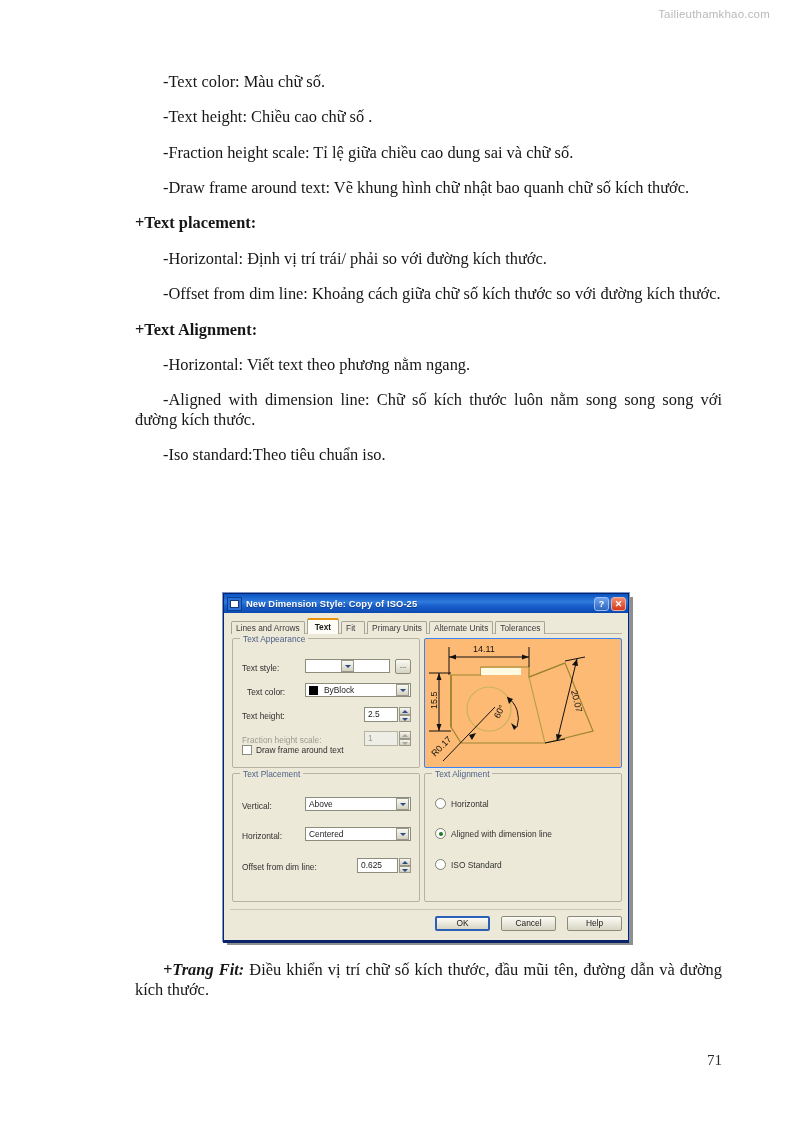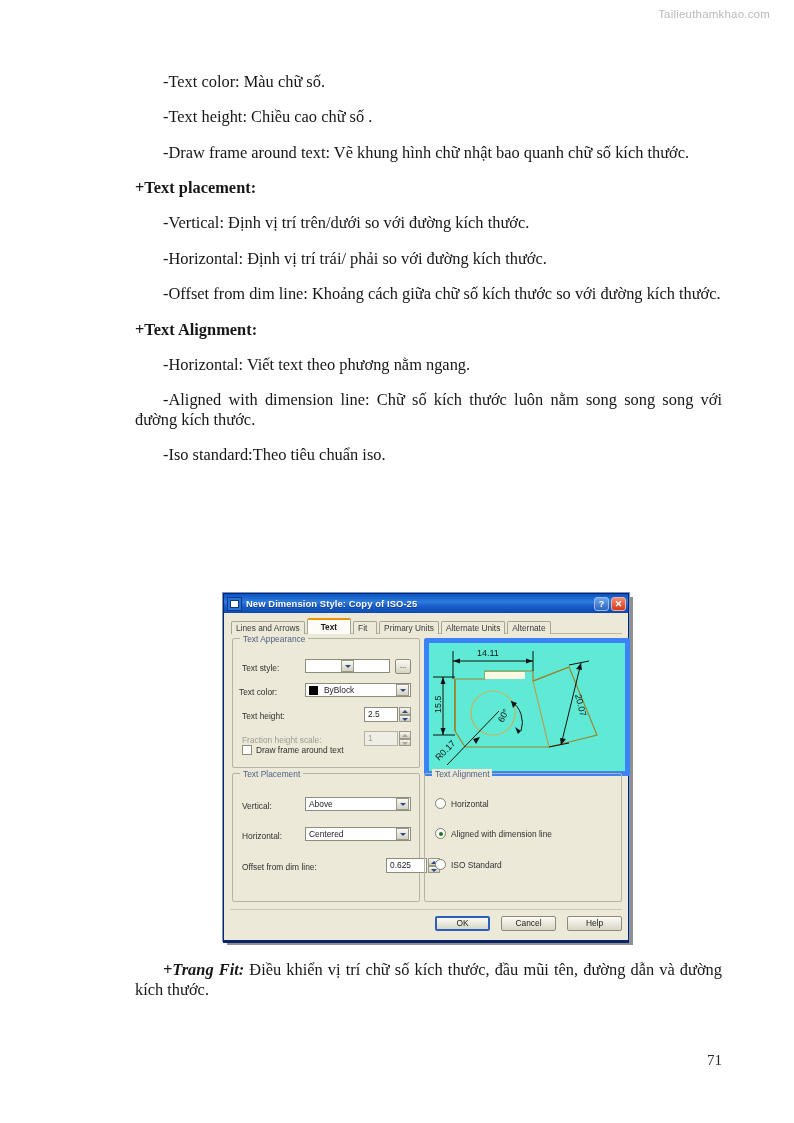--- a/index.html
+++ b/index.html
@@ -180,21 +180,21 @@
     white-space: nowrap;
     box-sizing: border-box;
   }
   .tab.active {
     height: 16px;
     line-height: 15px;
     background: #fdfcf7;
     border-top: 2px solid #e8930c;
     font-weight: bold;
     color: #1a1a1a;
-    padding: 0 13px;
+    padding: 0 7px;
     position: relative;
     z-index: 4;
   }
   .tab.blank { min-width: 24px; }
   .tab-underline {
     position: absolute;
     left: 7px; right: 6px;
     top: 20px;
     height: 1px;
     background: #b9b7a4;
@@ -212,21 +212,21 @@
     top: -5px;
     left: 7px;
     padding: 0 3px;
     background: #ece9d8;
     font-size: 8.4px;
     color: #4d5f86;
     white-space: nowrap;
   }
   #grp-appearance { left: 8px;  top: 25px; width: 186px; height: 128px; }
   #grp-preview    { left: 200px; top: 25px; width: 196px; height: 128px;
-                    border:5px solid #3b82f6; background:#5eead4; }
+                    border:1px solid #3b82f6; background:#fdba74; }
   #grp-placement  { left: 8px;  top: 160px; width: 186px; height: 127px; }
   #grp-alignment  { left: 200px; top: 160px; width: 196px; height: 127px; }
 
   .fld-label {
     position: absolute;
     font-size: 8.4px;
     color: #303030;
     white-space: nowrap;
   }
   .fld-label.dis { color: #9b9b93; }
@@ -418,23 +418,23 @@
 </head>
 <body>
 
 <div class="page">
 
   <div class="watermark">Tailieuthamkhao.com</div>
 
   <div class="doc">
     <p class="ind">-Text color: Màu chữ số.</p>
     <p class="ind">-Text height: Chiều cao chữ số .</p>
+    <p class="ind">-Fraction height scale: Tỉ lệ giữa chiều cao dung sai và chữ số.</p>
     <p class="ind">-Draw frame around text: Vẽ khung hình chữ nhật bao quanh chữ số kích thước.</p>
     <p class="hd">+Text placement:</p>
-    <p class="ind">-Vertical: Định vị trí trên/dưới so với đường kích thước.</p>
     <p class="ind">-Horizontal: Định vị trí trái/ phải so với đường kích thước.</p>
     <p class="ind">-Offset from dim line: Khoảng cách giữa chữ số kích thước so với đường kích thước.</p>
     <p class="hd">+Text Alignment:</p>
     <p class="ind">-Horizontal: Viết text theo phương nằm ngang.</p>
     <p class="ind">-Aligned with dimension line: Chữ số kích thước luôn nằm song song song với đường kích thước.</p>
     <p class="ind">-Iso standard:Theo tiêu chuẩn iso.</p>
   </div>
 
   <div class="dlg-shadow"></div>
   <div class="dlg">
@@ -447,35 +447,35 @@
     </div>
 
     <div class="dlg-body">
 
       <div class="tabs">
         <div class="tab">Lines and Arrows</div>
         <div class="tab active">Text</div>
         <div class="tab blank">Fit</div>
         <div class="tab">Primary Units</div>
         <div class="tab">Alternate Units</div>
-        <div class="tab">Alternate</div>
+        <div class="tab">Tolerances</div>
       </div>
       <div class="tab-underline"></div>
 
       <div class="grp" id="grp-appearance">
         <span class="legend">Text Appearance</span>
 
         <span class="fld-label" style="left:9px; top:24px;">Text style:</span>
         <div class="combo sel" style="left:72px; top:20px; width:85px;flex-direction:column;">
           <span class="val">Standard</span>
           <span class="arrow"></span>
         </div>
         <div class="dots-btn" style="left:162px; top:20px;">...</div>
 
-        <span class="fld-label" style="left:6px; top:48px;">Text color:</span>
+        <span class="fld-label" style="left:14px; top:48px;">Text color:</span>
         <div class="combo" style="left:72px; top:44px; width:106px;">
           <span class="swatch"></span>
           <span class="val">ByBlock</span>
           <span class="arrow"></span>
         </div>
 
         <span class="fld-label" style="left:9px; top:72px;">Text height:</span>
         <div class="spin" style="left:131px; top:68px; width:47px;">
           <span class="ebox">2.5</span>
           <span class="btns">
@@ -553,21 +553,21 @@
           <span class="arrow"></span>
         </div>
 
         <span class="fld-label" style="left:9px; top:57px;">Horizontal:</span>
         <div class="combo" style="left:72px; top:53px; width:106px;gap:28px;">
           <span class="val">Centered</span>
           <span class="arrow"></span>
         </div>
 
         <span class="fld-label" style="left:9px; top:88px;">Offset from dim line:</span>
-        <div class="spin" style="left:124px; top:84px; width:54px;margin-left:29px;">
+        <div class="spin" style="left:124px; top:84px; width:54px;">
           <span class="ebox">0.625</span>
           <span class="btns">
             <span class="up"></span>
             <span class="dn"></span>
           </span>
         </div>
       </div>
 
       <div class="grp" id="grp-alignment">
         <span class="legend">Text Alignment</span>

